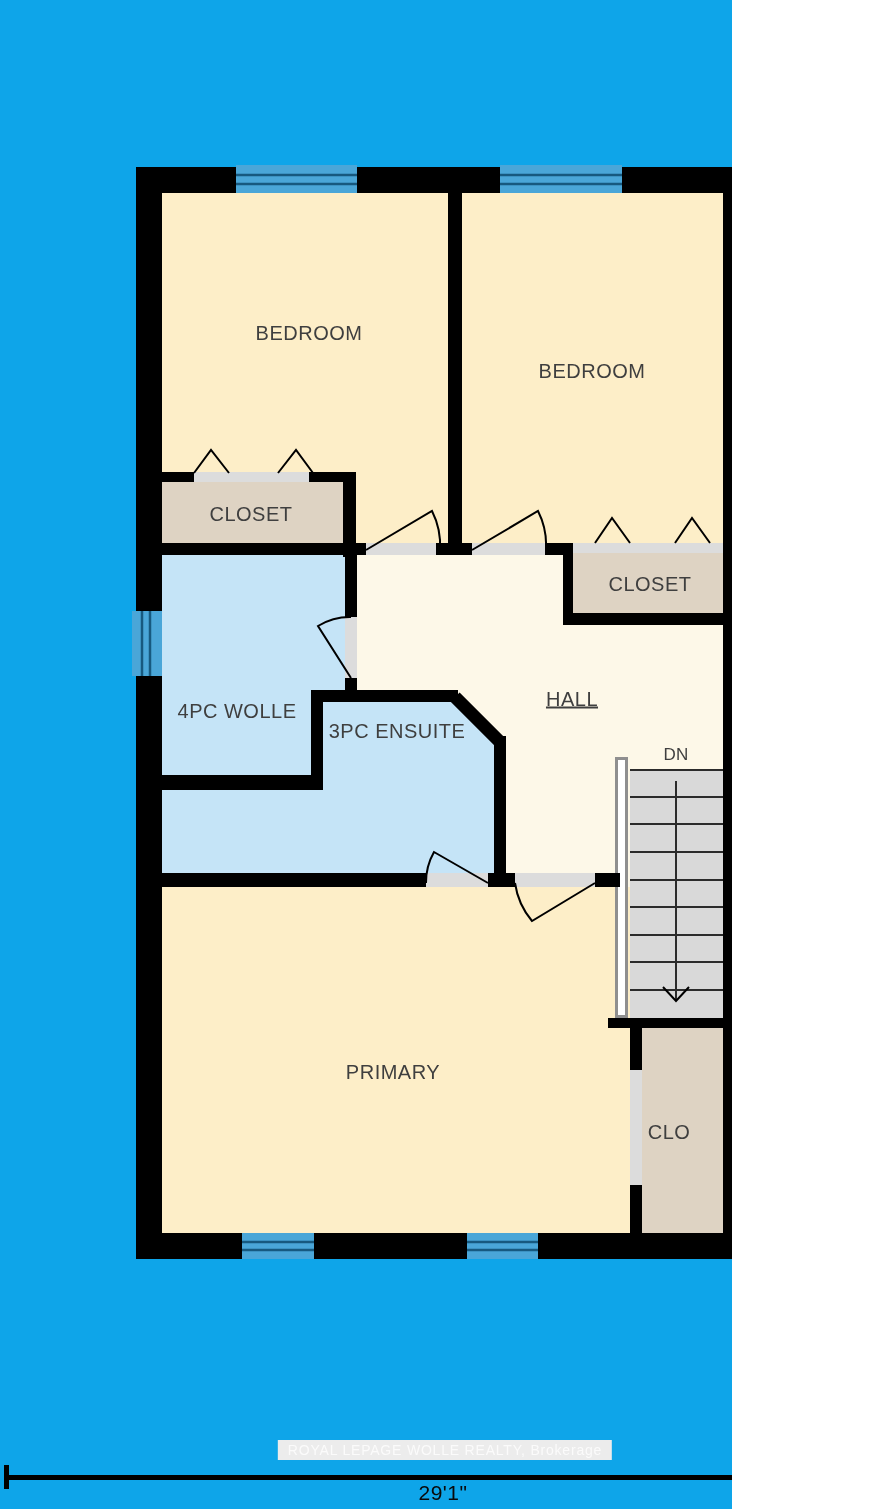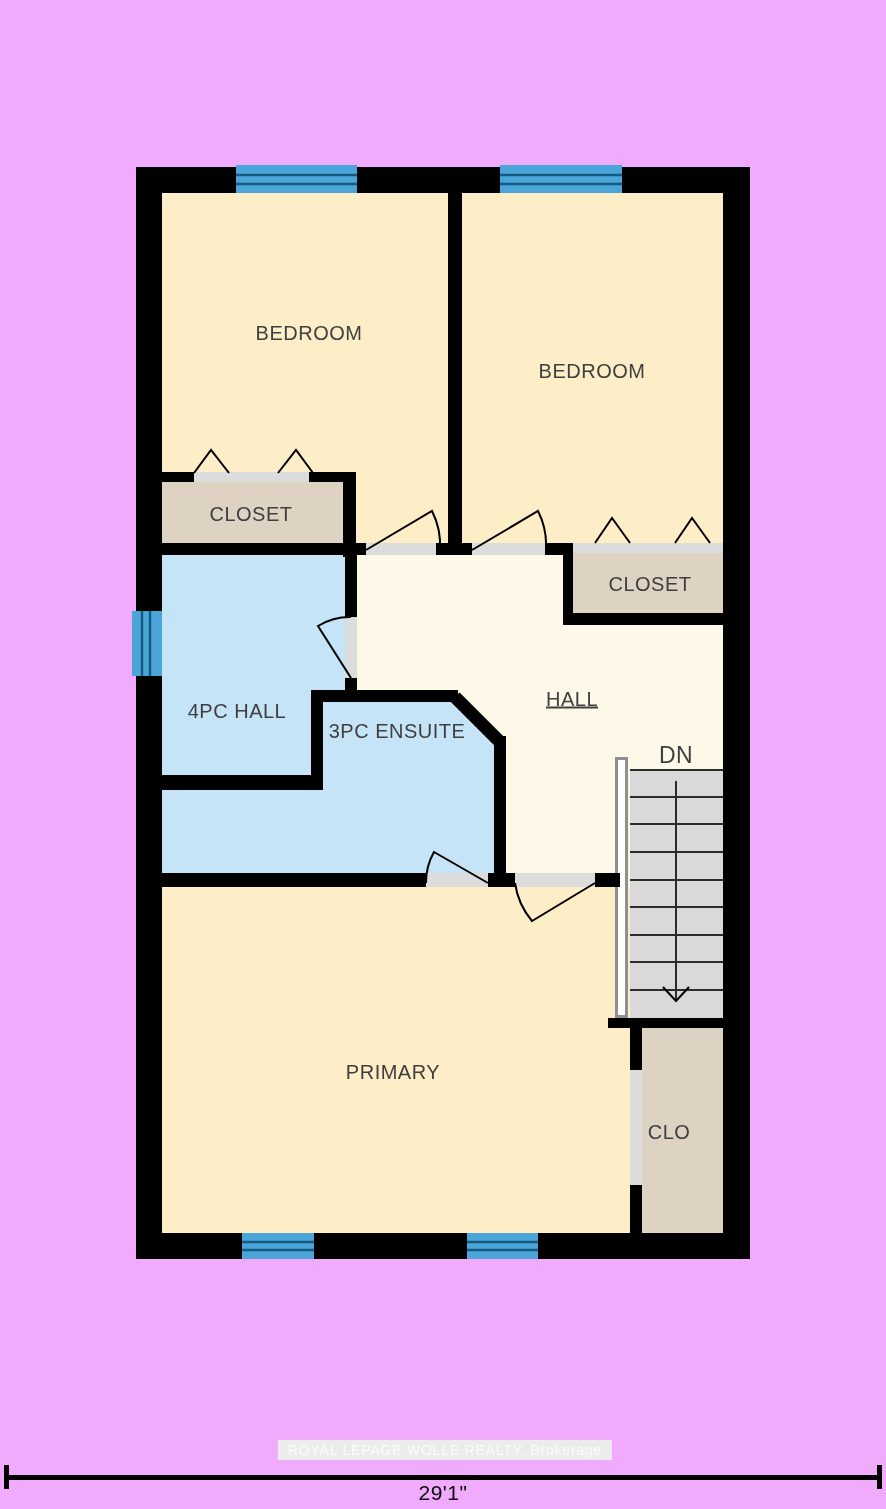--- a/index.html
+++ b/index.html
@@ -1,40 +1,40 @@
 <!DOCTYPE html>
 <html style="--wall: #000000; --bedroom_fill: #fdeec8; --hall_fill: #fdf8e8; --closet_fill: #ded3c3; --bath_fill: #c5e4f7; --window: #4aa6d8; --window_line: #17597f; --door_sill: #dcdcdc; --stairs_fill: #d9d9d9; --label_color: #3f3f3f;"><head>
 <meta charset="utf-8">
 <style>
   html,body{margin:0;padding:0;background:#ffffff;}
   .canvas{
     position:relative;
-    width:886px;height:1509px;
-    background:#f0abfc;
+    width:732px;height:1509px;
+    background:#0ea5e9;
     font-family:"Liberation Sans", sans-serif;
     overflow:hidden;
   }
   .canvas svg{position:absolute;left:0;top:0;}
   .fill-wall{fill:var(--wall,#000);}
   .fill-bedroom{fill:var(--bedroom_fill,#fdeec8);}
   .fill-hall{fill:var(--hall_fill,#fdf8e8);}
   .fill-closet{fill:var(--closet_fill,#ded3c3);}
   .fill-bath{fill:var(--bath_fill,#c5e4f7);}
   .fill-window{fill:var(--window,#4aa6d8);}
   .stroke-window{stroke:var(--window_line,#17597f);stroke-width:2.5;}
   .fill-sill{fill:var(--door_sill,#dcdcdc);}
   .fill-stairs{fill:var(--stairs_fill,#d9d9d9);}
   .door{stroke:#000;stroke-width:2;fill:none;}
   .tread{stroke:#2b2b2b;stroke-width:2;}
   .label{
     position:absolute;transform:translate(-50%,-50%);
     color:var(--label_color,#3f3f3f);
     font-size:20px;letter-spacing:0.5px;white-space:nowrap;
   }
-  .label-small{font-size:23px;letter-spacing:0.3px;}
+  .label-small{font-size:17px;letter-spacing:0.3px;}
   .watermark{
     position:absolute;transform:translate(-50%,-50%);
     background:#ececec;color:#fbfbfb;
     font-size:14px;letter-spacing:0.8px;white-space:nowrap;
     padding:2px 10px;
   }
   .dim-label{
     position:absolute;transform:translate(-50%,-50%);
     color:#0a0a0a;font-size:21px;white-space:nowrap;letter-spacing:0.5px;
   }
@@ -181,21 +181,21 @@
       <rect x="6" y="1475" width="874" height="5" fill="#000"></rect>
       <rect x="4" y="1465" width="5" height="24" fill="#000"></rect>
       <rect x="877" y="1465" width="5" height="24" fill="#000"></rect>
     </g>
   </svg>
 
   <div class="label" style="left:309px;top:333px;">BEDROOM</div>
   <div class="label" style="left:592px;top:371px;">BEDROOM</div>
   <div class="label" style="left:251px;top:514px;">CLOSET</div>
   <div class="label" style="left:650px;top:584px;">CLOSET</div>
-  <div class="label" style="left:237px;top:711px;">4PC HALL</div>
+  <div class="label" style="left:237px;top:711px;">4PC WOLLE</div>
   <div class="label" style="left:397px;top:731px;">3PC ENSUITE</div>
   <div class="label" style="left:572px;top:699px;text-decoration:underline;">HALL</div>
   <div class="label label-small" style="left:676px;top:755px;">DN</div>
   <div class="label" style="left:393px;top:1072px;">PRIMARY</div>
   <div class="label" style="left:669px;top:1132px;">CLO</div>
 
   <div class="watermark" style="left:445px;top:1450px;">ROYAL LEPAGE WOLLE REALTY, Brokerage</div>
   <div class="dim-label" style="left:443px;top:1493px;">29'1"</div>
 
 </div>

